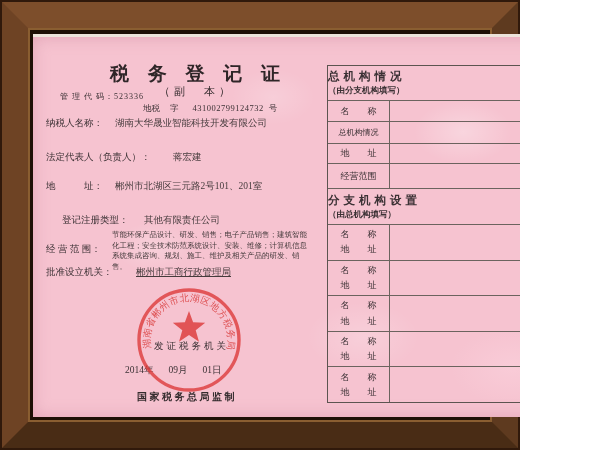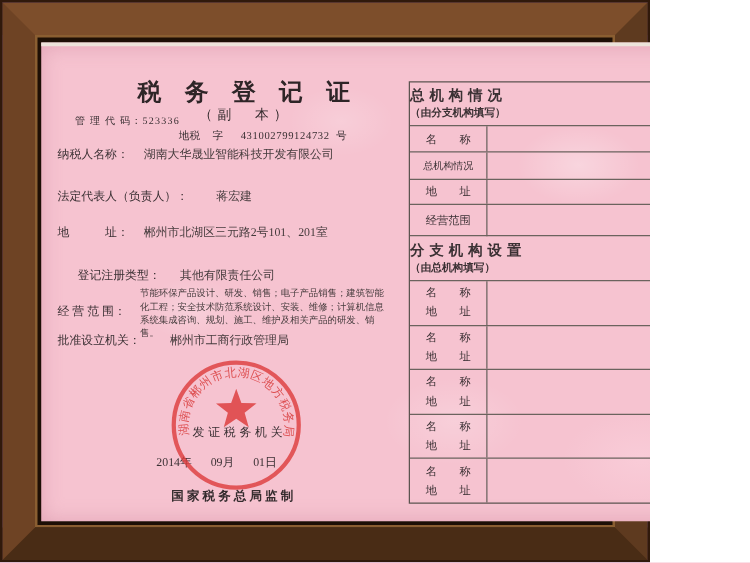--- a/index.html
+++ b/index.html
@@ -40,21 +40,21 @@
   .taxno-line .mid { margin-left:10px; }
   .taxno-line .num { margin-left:14px; letter-spacing:.5px; }
   .taxno-line .suf { margin-left:5px; }
   .lrow { left:0; width:300px; height:14px; font-size:9.5px; }
   .lrow .lbl { position:absolute; left:13px; white-space:nowrap; }
   .lrow .val { position:absolute; white-space:nowrap; color:#453b3c;text-align:center; }
   .row-taxpayer { top:80px; }  .row-taxpayer .val { left:82px; }
   .row-legal    { top:114px; } .row-legal .val   { left:140px; }
   .row-address  { top:143px; } .row-address .val { left:82px; }
   .row-regtype  { top:177px;margin-left:16px; } .row-regtype .val { left:95px; }
-  .row-approval { top:229px; } .row-approval .val{ left:103px; }
+  .row-approval { top:229px; } .row-approval .val{ left:103px;text-decoration:underline; }
   .row-withhold { top:273px; } .row-withhold .val{ left:79px; }
   .scope-label { left:13px; top:206px; font-size:9.5px; }
   .scope-text  { left:79px; top:193px; width:202px; font-size:7.5px; line-height:1.42;
                  word-break:break-all; color:#453b3c; }
   .issuing  { left:121px; top:303px; font-size:9.5px; letter-spacing:3px; }
   .date-line{ left:92px;  top:327px; font-size:9.5px; }
   .date-line span { margin-right:15px; }
   .footer-line { left:104px; top:353px; font-size:10px; letter-spacing:2.5px; font-weight:bold; color:#352c2e; }
   .seal-svg { left:100px; top:247px; width:112px; height:112px; }
   

